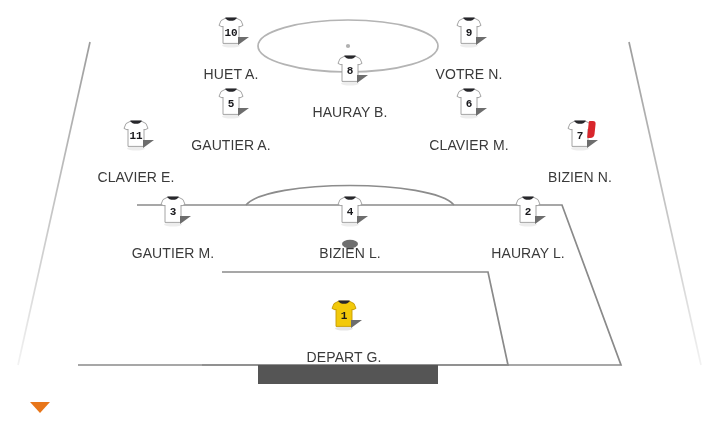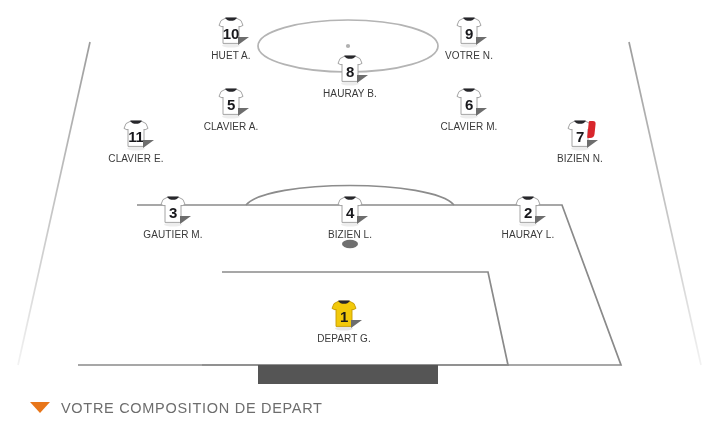--- a/index.html
+++ b/index.html
@@ -38,32 +38,32 @@
     width:0;height:0;
     border-left:11px solid #6d6d6d;
     border-bottom:8px solid transparent;
     border-top:0 solid transparent;
     filter:drop-shadow(0 0 0 rgba(0,0,0,0));
   }
   .num{
     position:absolute;
     left:0;right:0;top:15px;
     text-align:center;
-    font-size:15px;
+    font-size:11px;
     font-weight:bold;
     color:#18181c;
-    font-family:Liberation Sans, sans-serif;
+    font-family:Liberation Mono, monospace;
     letter-spacing:-0.2px;
     line-height:9px;
     pointer-events:none;
   }
   .num.gk{color:#1a1a1a;}
   .pname{
-    margin-top:2px;
-    font-size:10px;
+    margin-top:18px;
+    font-size:14px;
     color:#3a3a3a;
     white-space:nowrap;
     letter-spacing:0.1px;
     font-family:"Liberation Sans", sans-serif;
   }
 
   
   .red-flash{
     position:absolute;
     right:2px;top:4px;
@@ -194,21 +194,21 @@
     <div class="player" style="left: 231px; top: 85px;">
       <div class="shirt-wrap">
         <svg class="shirt-svg" width="34" height="34" viewBox="0 0 34 34">
           <ellipse cx="17" cy="31.5" rx="9" ry="2" fill="rgba(0,0,0,0.07)"></ellipse>
           <path d="M11.5,4.2 L7.0,6.6 L5.0,11.4 L8.2,12.9 L9.0,12.0 L9.0,29.4 L25.0,29.4 L25.0,12.0 L25.8,12.9 L29.0,11.4 L27.0,6.6 L22.5,4.2 Z" fill="#ffffff" stroke="#9a9a9a" stroke-width="0.9" stroke-linejoin="round"></path>
           <path d="M11.5,4.2 C13.0,7.6 21.0,7.6 22.5,4.2 L22.5,3.4 L11.5,3.4 Z" fill="#27272b"></path>
         </svg>
         <div class="num">5</div>
         <div class="tag"></div>
       </div>
-      <div class="pname">CLAVIER A.</div>
+      <div class="pname">GAUTIER A.</div>
     </div>
     <div class="player" style="left: 469px; top: 85px;">
       <div class="shirt-wrap">
         <svg class="shirt-svg" width="34" height="34" viewBox="0 0 34 34">
           <ellipse cx="17" cy="31.5" rx="9" ry="2" fill="rgba(0,0,0,0.07)"></ellipse>
           <path d="M11.5,4.2 L7.0,6.6 L5.0,11.4 L8.2,12.9 L9.0,12.0 L9.0,29.4 L25.0,29.4 L25.0,12.0 L25.8,12.9 L29.0,11.4 L27.0,6.6 L22.5,4.2 Z" fill="#ffffff" stroke="#9a9a9a" stroke-width="0.9" stroke-linejoin="round"></path>
           <path d="M11.5,4.2 C13.0,7.6 21.0,7.6 22.5,4.2 L22.5,3.4 L11.5,3.4 Z" fill="#27272b"></path>
         </svg>
         <div class="num">6</div>
         <div class="tag"></div>
@@ -285,14 +285,13 @@
         </svg>
         <div class="num gk">1</div>
         <div class="tag"></div>
       </div>
       <div class="pname">DEPART G.</div>
     </div>
   </div>
 
 <div id="footer">
   <div class="tri"></div>
-  <div id="footer-label">VOTRE COMPOSITION DE DEPART</div>
 </div>
 
 </body></html>

